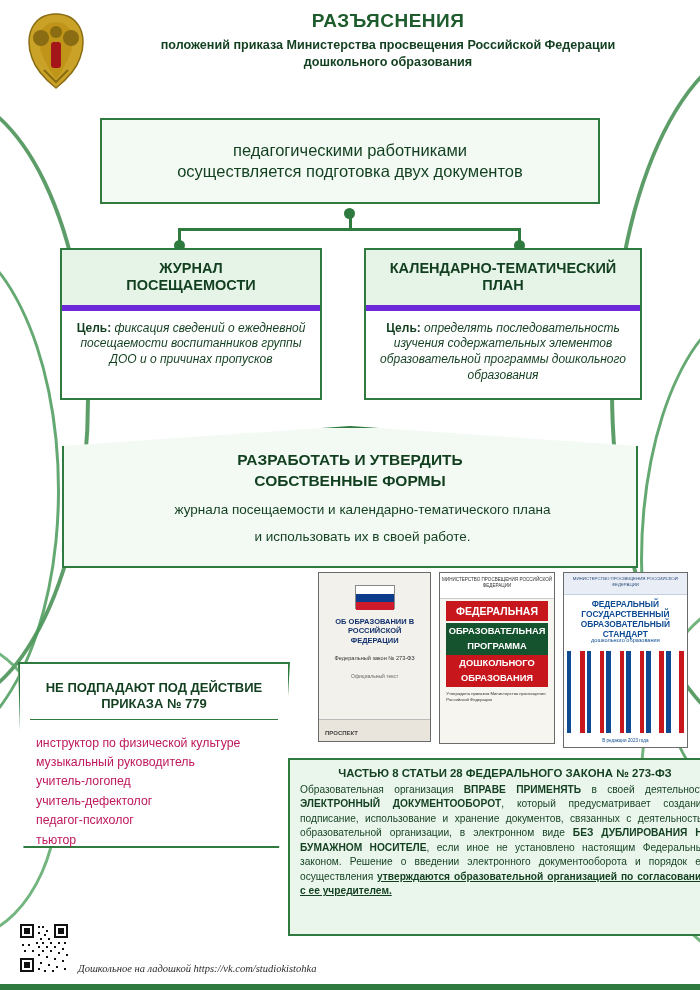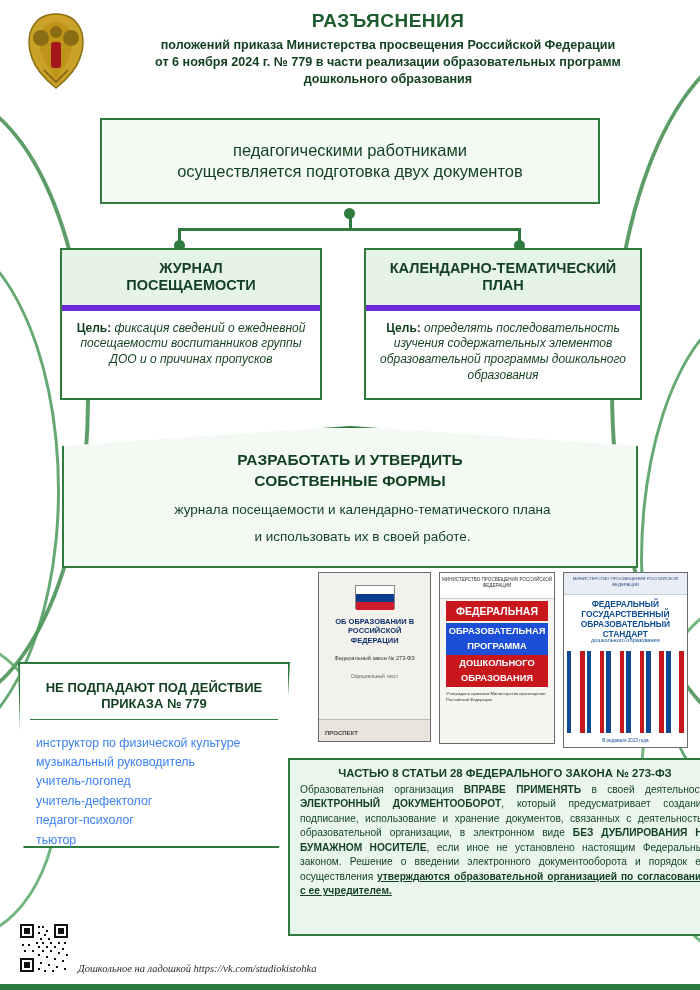--- a/index.html
+++ b/index.html
@@ -76,21 +76,21 @@
   .flag-w { background: #ffffff; } .flag-b { background: #0b3c8c; } .flag-r { background: #cf1a2b; }
   .b1-t { position: absolute; top: 44px; left: 6px; right: 6px; text-align: center; font-size: 7.5px; font-weight: bold; color: #12306b; line-height: 1.25; }
   .b1-s { position: absolute; top: 82px; left: 10px; right: 10px; text-align: center; font-size: 5.6px; color: #333; line-height: 1.2; }
   .b1-bar { position: absolute; left: 0; right: 0; bottom: 0; height: 22px; background: #e9e5dc; border-top: 1px solid #bbb; }
   .b1-bar span { position: absolute; left: 6px; bottom: 5px; font-size: 6px; color: #444; font-weight: bold; }
 
   .b2-top { position: absolute; left: 0; right: 0; top: 0; height: 26px; background: #ffffff; border-bottom: 1px solid #ccc; }
   .b2-top .tt { text-align: center; font-size: 4.6px; color: #333; padding-top: 4px; line-height: 1.25; }
   .b2-red { position: absolute; left: 6px; right: 6px; top: 28px; height: 20px; background: #c8161d; }
   .b2-red span { color: #fff; font-weight: bold; font-size: 10.5px; display: block; text-align: center; line-height: 20px; }
-  .b2-blue { position: absolute; left: 6px; right: 6px; top: 50px; height: 36px; background: #1d4ed8; }
+  .b2-blue { position: absolute; left: 6px; right: 6px; top: 50px; height: 36px; background: #14532d; }
   .b2-blue span { color: #fff; font-weight: bold; font-size: 9.3px; display: block; text-align: center; line-height: 15px; padding-top: 1px; }
   .b2-red2 { position: absolute; left: 6px; right: 6px; top: 82px; height: 32px; background: #c8161d; }
   .b2-red2 span { color: #fff; font-weight: bold; font-size: 9.3px; display: block; text-align: center; line-height: 15px; padding-top: 1px; }
   .b2-txt { position: absolute; left: 6px; right: 6px; top: 118px; font-size: 4.2px; color: #333; line-height: 1.45; }
 
   .b3-head { position: absolute; left: 0; right: 0; top: 0; height: 22px; background: #e9eef6; border-bottom: 1px solid #c4cfe0; }
   .b3-head .tt { text-align: center; font-size: 4.4px; color: #2a4a7a; padding-top: 3px; line-height: 1.25; }
   .b3-title { position: absolute; left: 4px; right: 4px; top: 26px; text-align: center; font-size: 8.4px; font-weight: bold; color: #0e4b93; line-height: 1.2; }
   .b3-sub { position: absolute; left: 4px; right: 4px; top: 64px; text-align: center; font-size: 5.6px; color: #0e4b93; }
   .b3-stripes { position: absolute; left: 0; right: 0; top: 78px; bottom: 14px; display: flex; gap: 2px; padding: 0 3px; }
@@ -99,21 +99,21 @@
   .b3-foot span { font-size: 4.6px; color: #0e4b93; display: block; text-align: center; line-height: 12px; }
 
   
   .trap {
     position: absolute; left: 18px; top: 662px; width: 272px; height: 186px;
     border: 2px solid #2f7a3e; background: #ffffff;
     clip-path: polygon(0 0, 100% 0, 96% 100%, 2% 100%);
   }
   .trap .hd { text-align: center; font-weight: bold; font-size: 13px; color: #123f1f; padding: 8px 10px 6px; line-height: 1.25; border-bottom: 1.5px solid #2f7a3e; margin: 8px 10px; }
   .trap ul { list-style: none; padding: 6px 14px 0 16px; }
-  .trap li { font-size: 12.3px; color: #3b82f6; line-height: 1.58; }
+  .trap li { font-size: 12.3px; color: #be185d; line-height: 1.58; }
 
   
   .lawbox { position: absolute; left: 288px; top: 758px; width: 434px; height: 178px; border: 2px solid #2f7a3e; background: #eaf6ec; }
   .lawbox .hd { text-align: center; font-weight: bold; font-size: 11.4px; color: #123f1f; padding: 7px 6px 4px; }
   .lawbox .bd { padding: 0 10px 8px; font-size: 10.2px; color: #123f1f; text-align: justify; line-height: 1.42; }
   .lawbox .bd b { font-weight: bold; }
   .lawbox .bd .u { text-decoration: underline; font-weight: bold; }
 
   
   .qr { position: absolute; left: 18px; bottom: 16px; width: 52px; height: 52px; }
@@ -143,21 +143,20 @@
           <rect x="37" y="34" width="10" height="26" rx="3" fill="#a4161a"></rect>
           <circle cx="42" cy="24" r="6" fill="#8a6d12"></circle>
           <path d="M30 62 L42 74 L54 62" fill="none" stroke="#8a6d12" stroke-width="2"></path>
         </g>
       </svg>
     </div>
     <div class="head-text">
       <div class="head-title">РАЗЪЯСНЕНИЯ</div>
       <div class="head-sub">
         <div>положений приказа Министерства просвещения Российской Федерации</div>
-        <div>от 6 ноября 2024 г. № 779 в части реализации образовательных программ</div>
         <div>дошкольного образования</div>
       </div>
     </div>
   </div>
 
   <div class="topbox">
     <div class="t">
       <div>педагогическими работниками</div>
       <div>осуществляется подготовка двух документов</div>
     </div>

